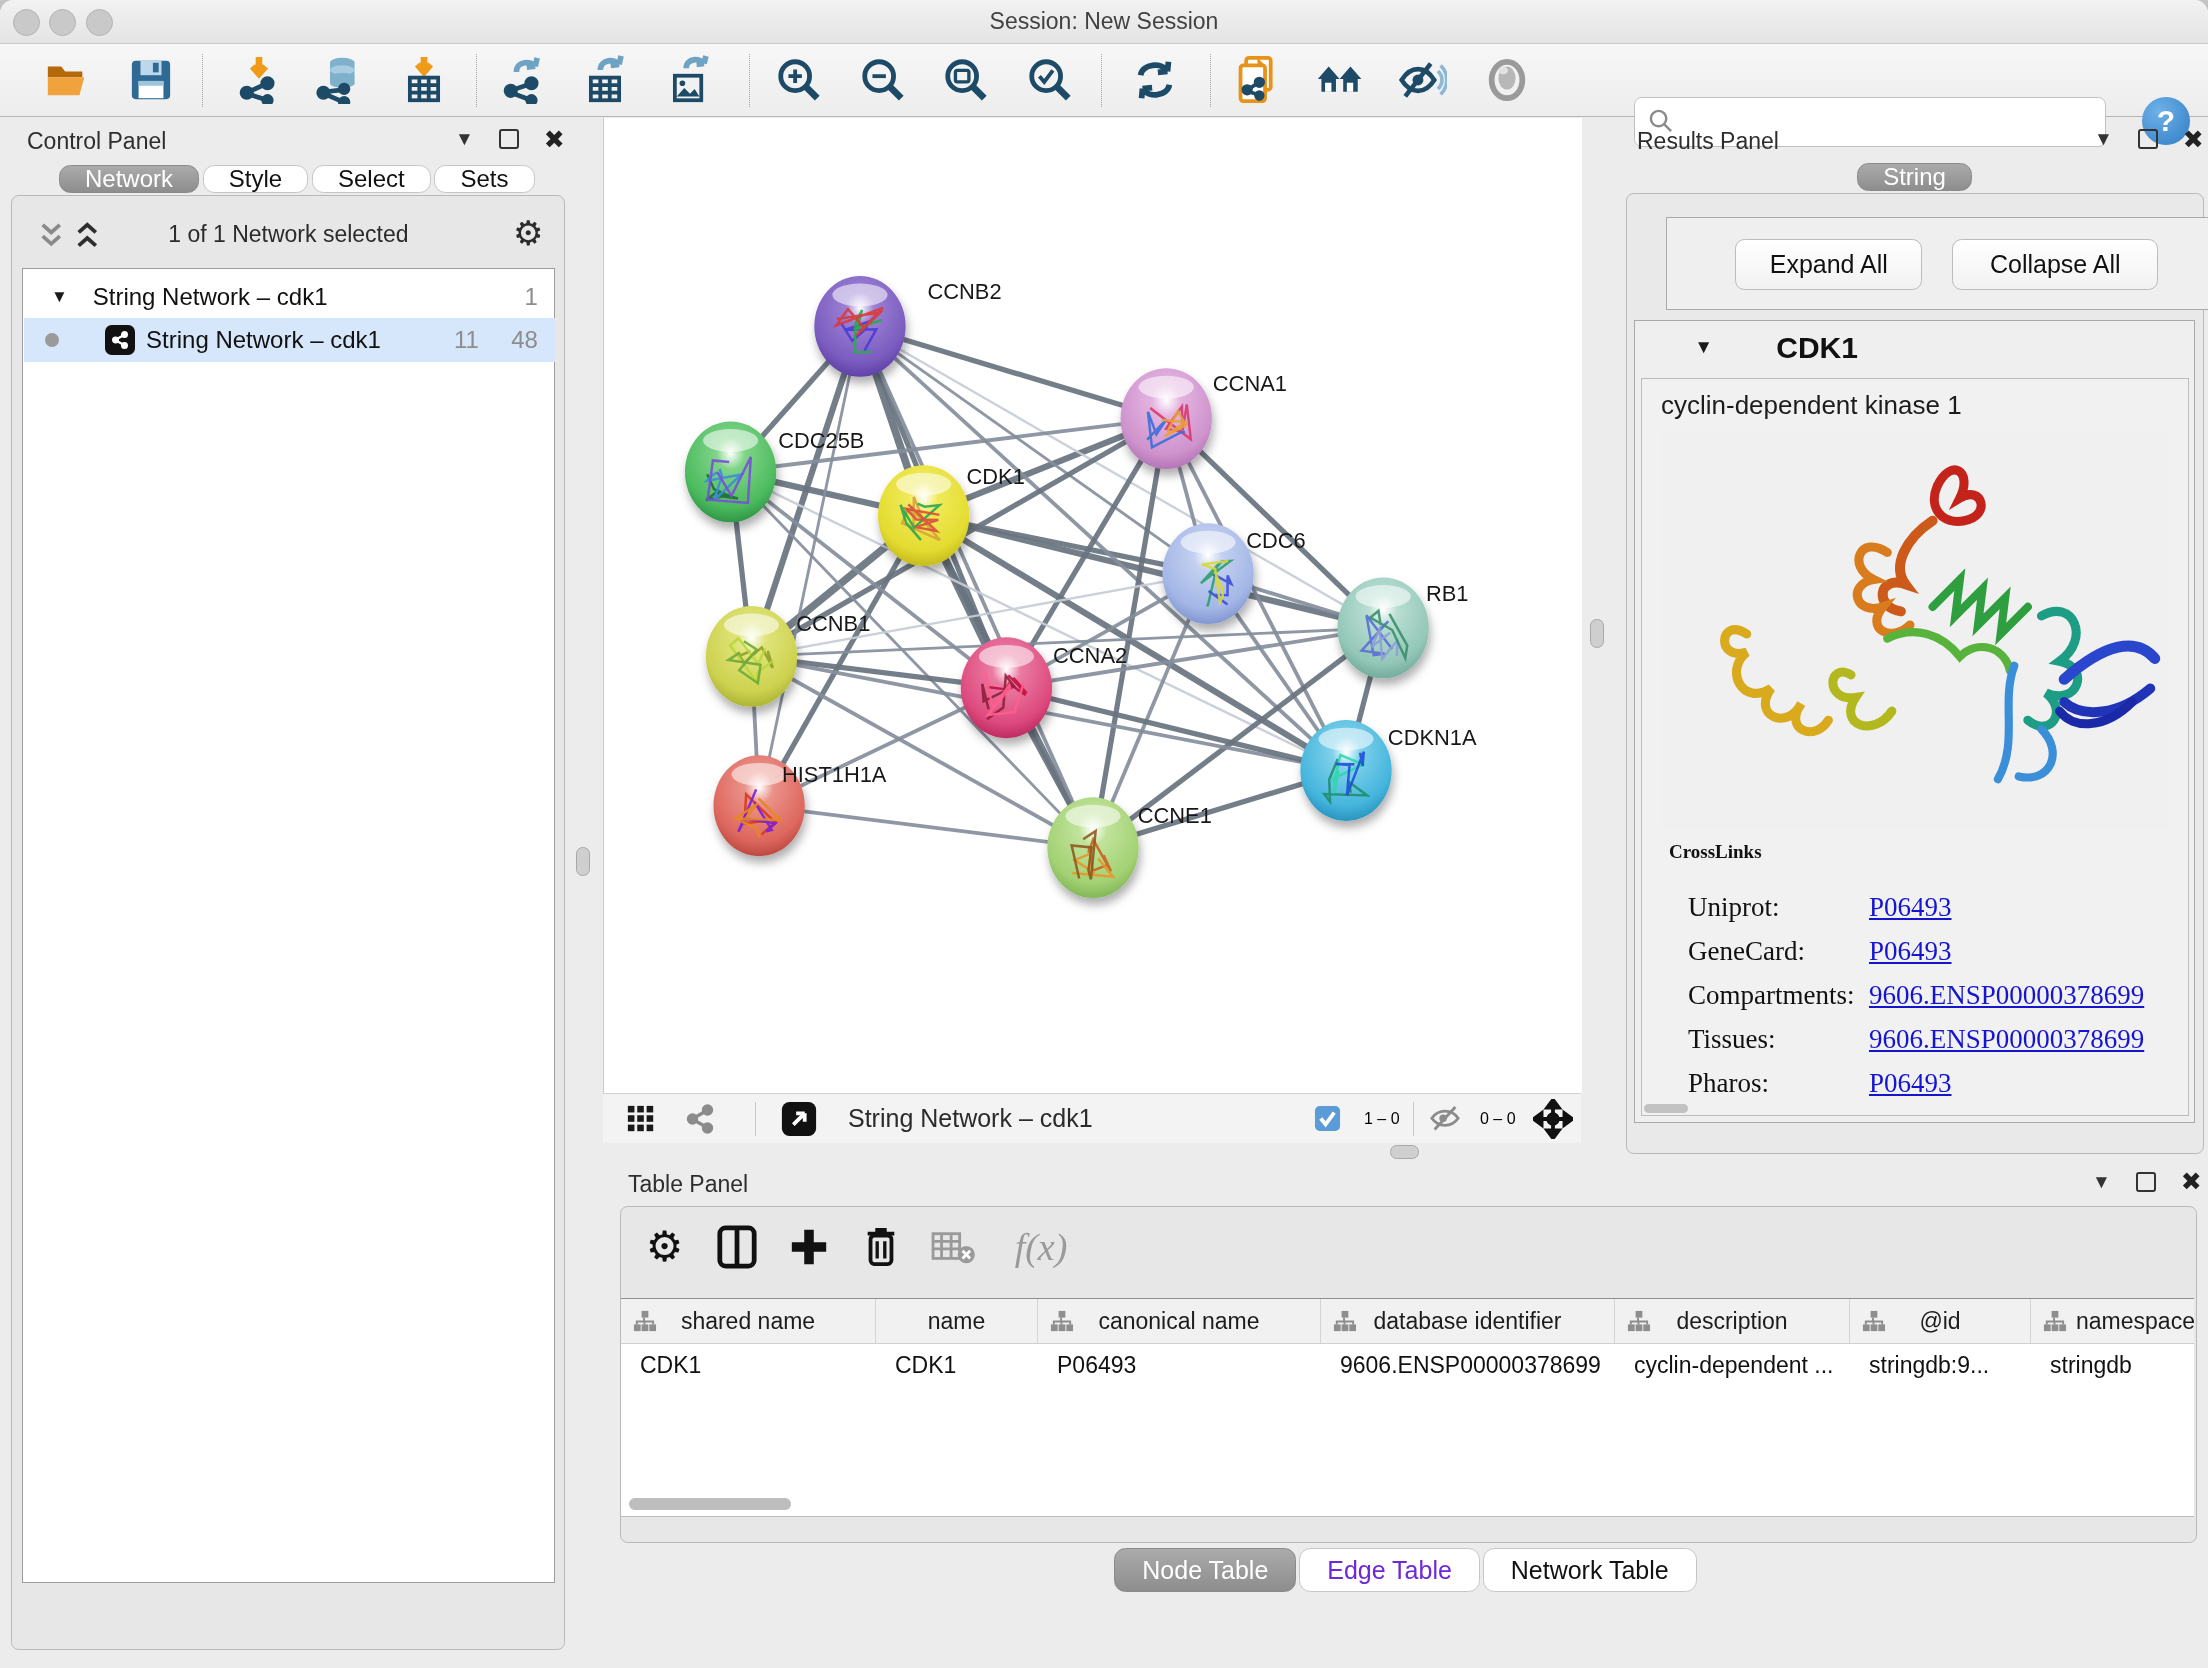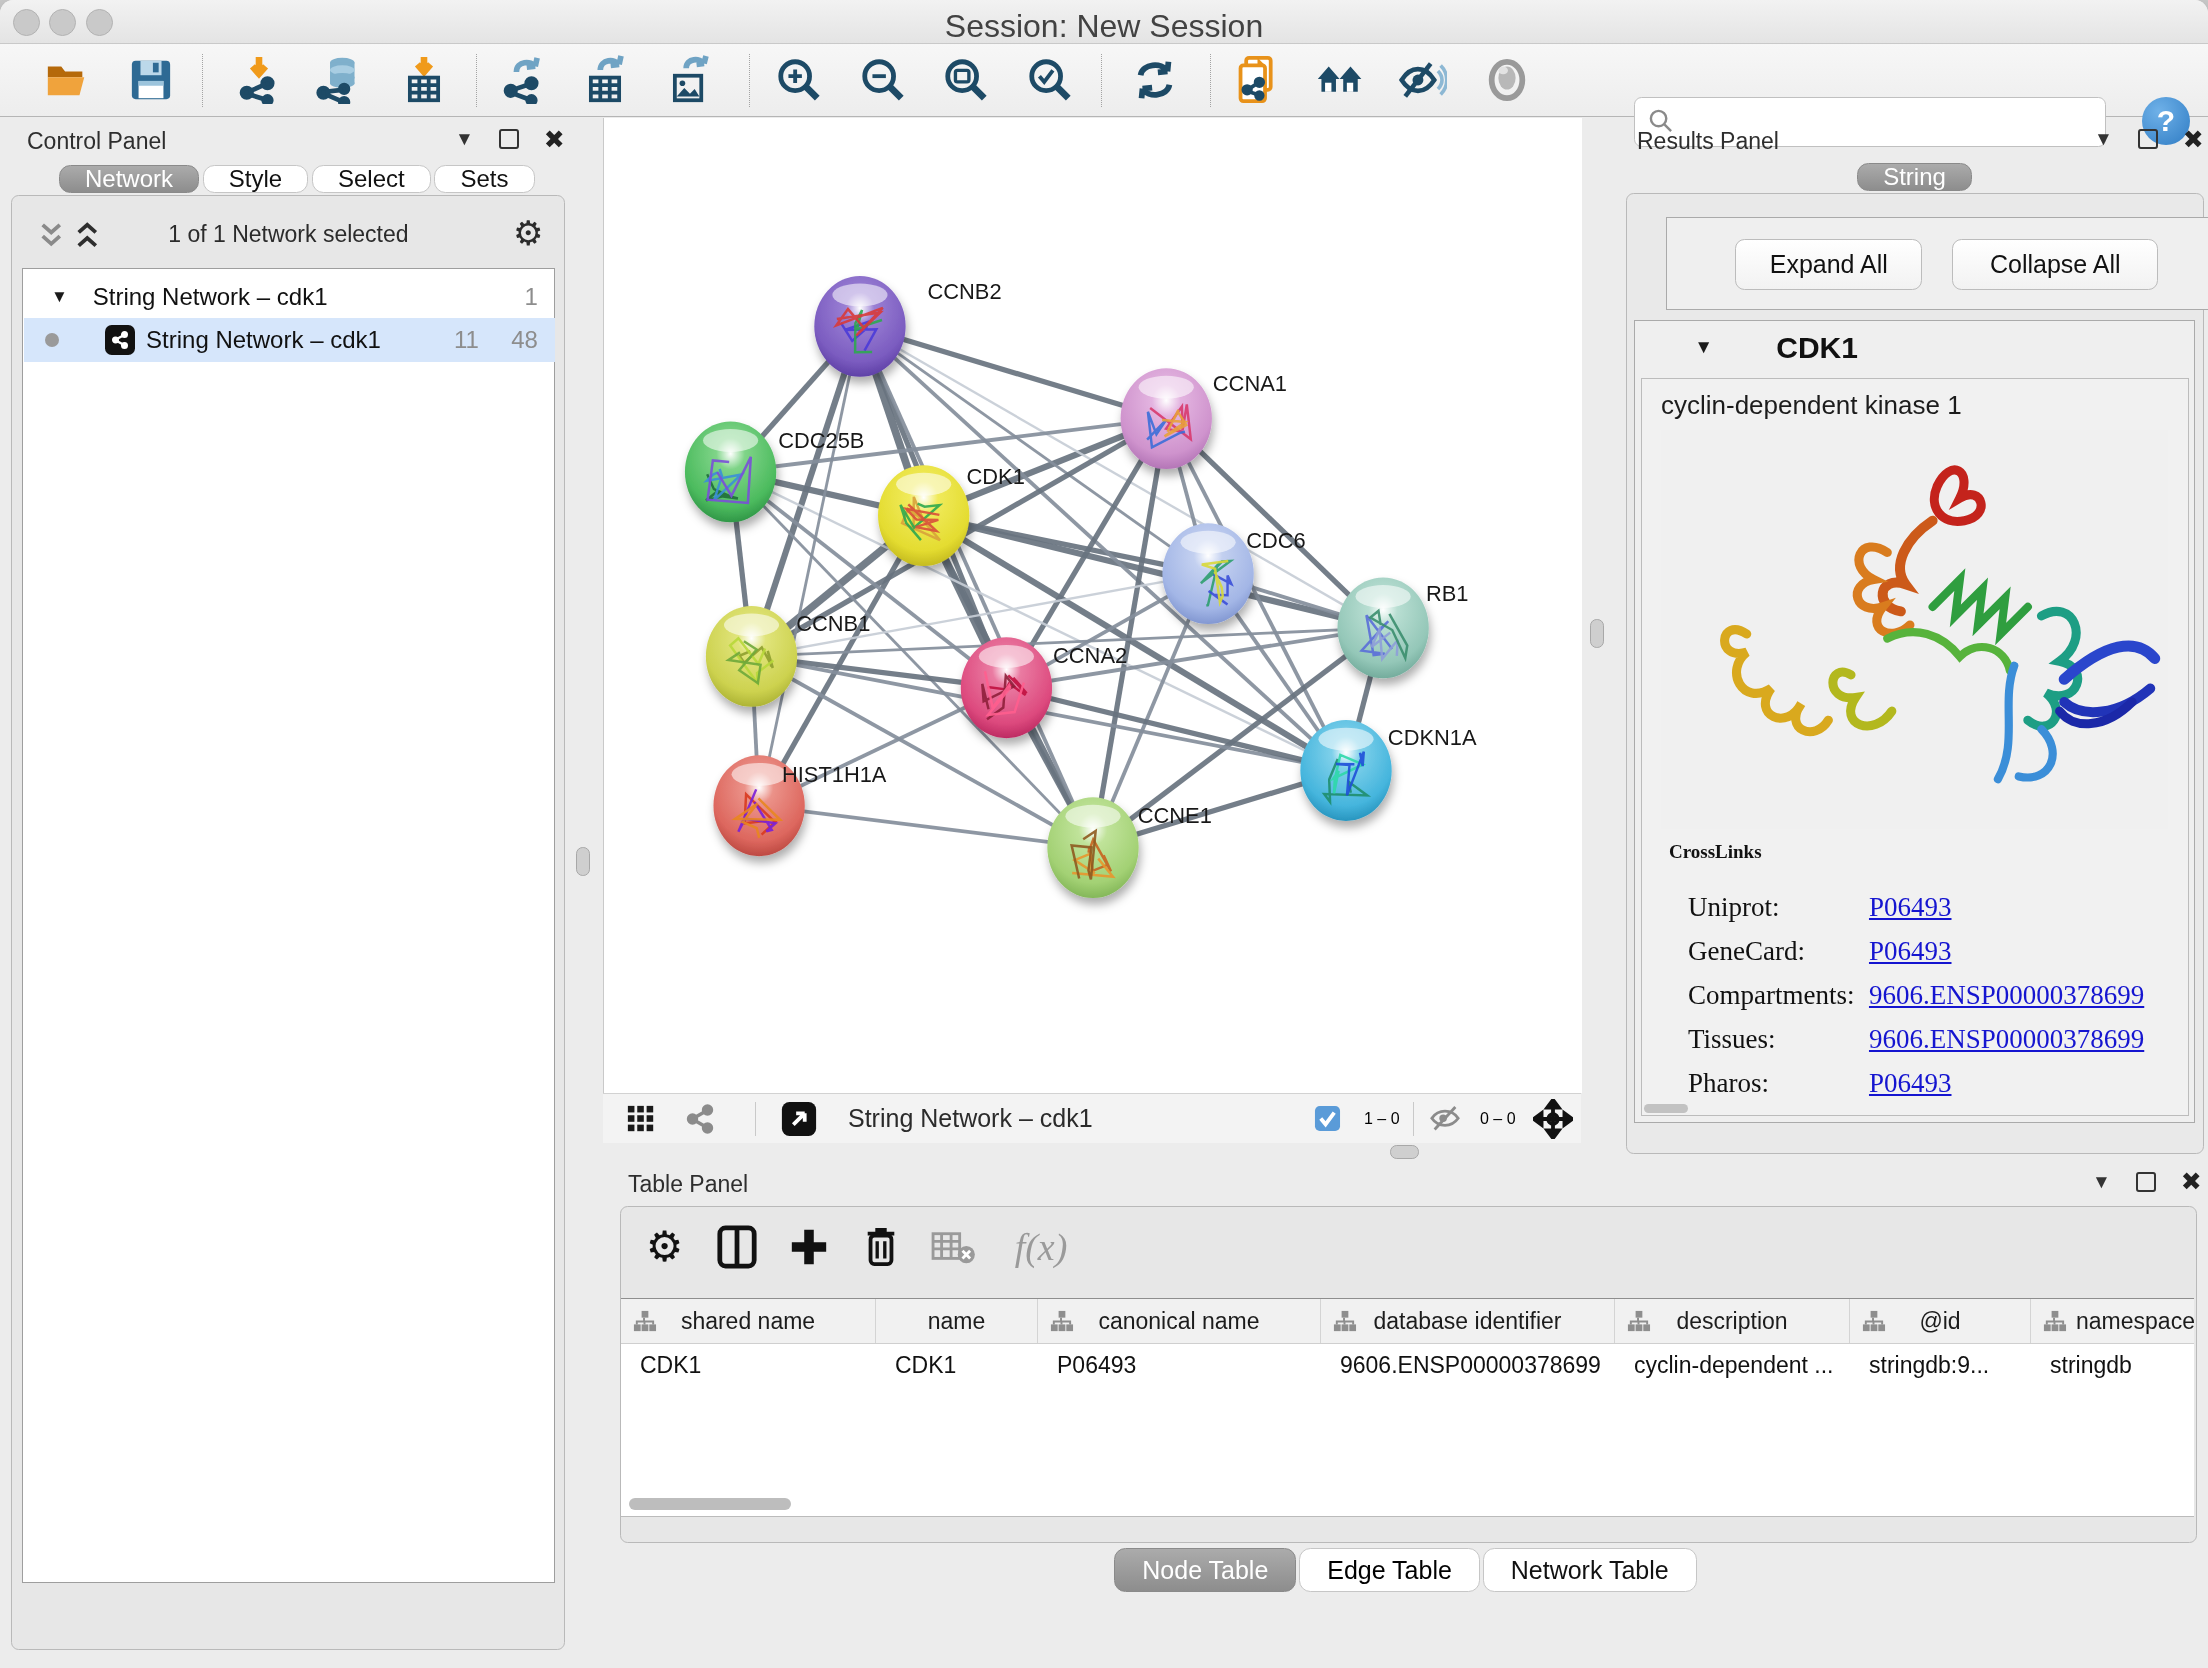--- a/index.html
+++ b/index.html
@@ -1,20 +1,20 @@
 <!DOCTYPE html>
 <html style="font-size:15px"><head>
 <meta charset="utf-8">
 <style>
   html,body{margin:0;padding:0;background:#d4d4d4;font-family:"Liberation Sans","DejaVu Sans",sans-serif;}
   .window{position:relative;width:2208px;height:1668px;background:#ececec;border-radius:13.3px 13.3px 0 0;overflow:hidden;box-shadow:0 9.5px 38px rgba(0,0,0,.4);}
   
   .titlebar{position:absolute;left:0;top:0;width:100%;height:43px;background:linear-gradient(#f2f2f2,#e4e4e4);border-bottom:1px solid #c9c9c9;}
   .tl{position:absolute;top:8.6px;width:25px;height:25px;border-radius:50%;background:#c9c9c9;border:1px solid #b2b2b2;}
-  .title-text{position:absolute;top:7.6px;left:0;width:100%;text-align:center;font-size:32px;color:#424242;}
+  .title-text{position:absolute;top:7.6px;left:0;width:100%;text-align:center;font-size:23px;color:#424242;}
   
   .toolbar{position:absolute;left:0;top:44px;width:100%;height:72px;background:linear-gradient(#f7f7f7,#ededed);border-bottom:1px solid #b5b5b5;}
   .tb-sep{position:absolute;top:9.5px;height:53px;width:0;border-left:1.9px dotted #a3a3a3;}
   .tb-icon{position:absolute;top:11.4px;width:49px;height:49px;display:flex;align-items:center;justify-content:center;}
   .search-box{position:absolute;left:1634px;top:53px;width:470px;height:48px;background:#fff;border:1px solid #c0c0c0;border-radius:7.6px;display:flex;align-items:center;}
   .search-box input{border:none;outline:none;font-size:23px;flex:1;background:transparent;height:38px;}
   .help-btn{position:absolute;left:2142px;top:53px;width:48px;height:48px;border-radius:50%;background:radial-gradient(circle at 35% 30%,#6fb1e8,#2f7cc4);color:#fff;font-size:30px;font-weight:bold;display:flex;align-items:center;justify-content:center;}
   
   .panel-title{font-size:23px;color:#2e2e2e;}
   .ph-controls{position:absolute;display:flex;align-items:center;gap:25px;}
@@ -760,20 +760,20 @@
           <div class="tcell" style="width:235px">cyclin-dependent ...</div>
           <div class="tcell" style="width:181px">stringdb:9...</div>
           <div class="tcell" style="width:209px">stringdb</div>
         </div>
         <div style="position:absolute;left:7.6px;bottom:5.7px;width:162px;height:12.4px;background:#bdbdbd;border-radius:6.7px"></div>
       </div>
     </div>
 
     <div style="position:absolute;left:0;top:390px;width:100%;display:flex;justify-content:center;gap:2.9px;">
       <div class="bottom-tab" style="background:linear-gradient(#ababab,#8d8d8d);color:#fff;border:1px solid #8a8a8a">Node Table</div>
-      <div class="bottom-tab" style="background:#fff;color:#000000;border:1px solid #c6c6c6">Edge Table</div>
+      <div class="bottom-tab" style="background:#fff;color:#6d28d9;border:1px solid #c6c6c6">Edge Table</div>
       <div class="bottom-tab" style="background:#fff;color:#111;border:1px solid #c6c6c6">Network Table</div>
     </div>
   </div>
 
 
 </div>
 
 
 </body></html>

